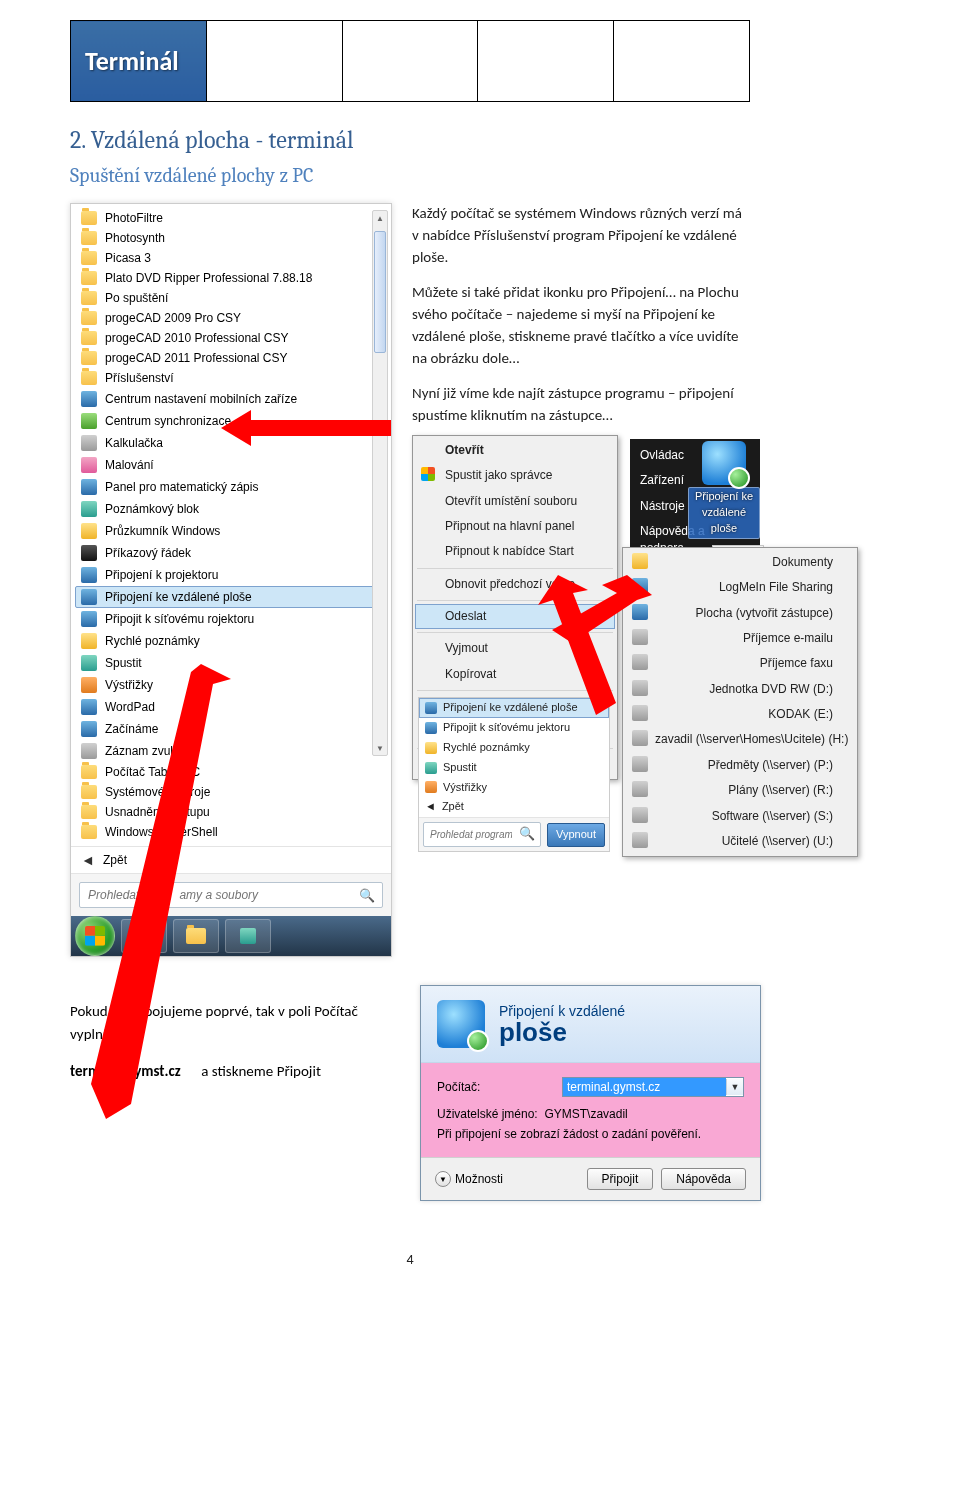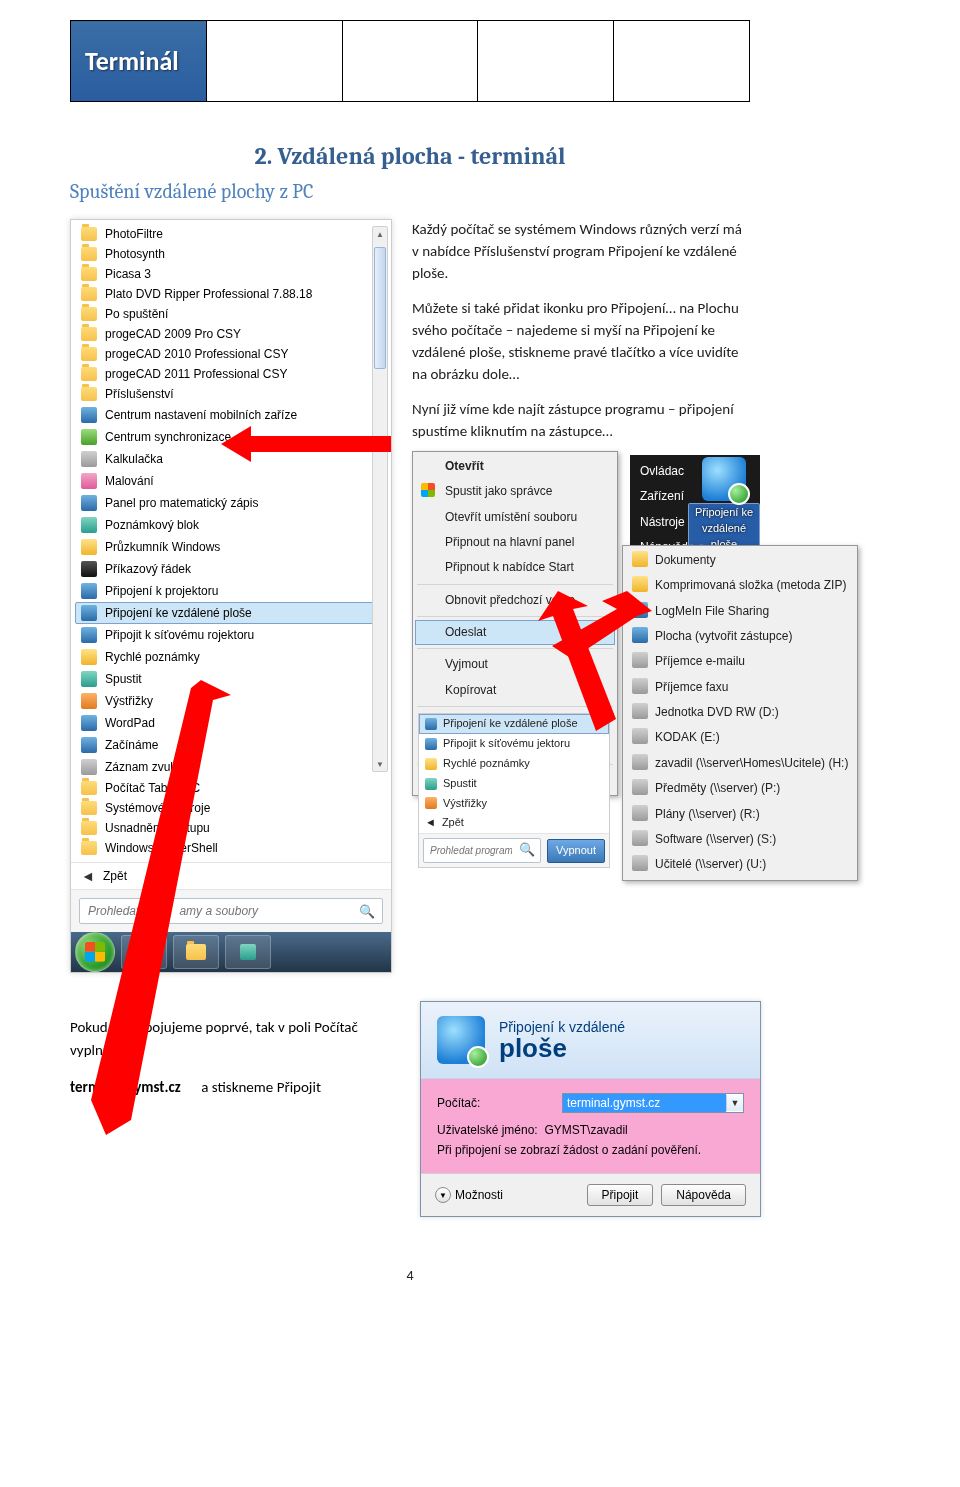--- a/index.html
+++ b/index.html
@@ -33,23 +33,22 @@
     text-shadow: 1px 1px 2px rgba(0,0,0,.5);
   }
   .header-cell-empty {
     width: 20%;
     background: #fff;
   }
   h2.section-title {
     font-family: Cambria, Georgia, serif;
     color: #365F91;
     font-size: 24px;
-    margin: 40px 0 10px 0;
-    font-weight: bold;
-    text-align: center;
+    margin: 24px 0 10px 0;
+    font-weight: normal;
   }
   h3.subsection-title {
     font-family: Cambria, Georgia, serif;
     color: #4F81BD;
     font-size: 20px;
     margin: 6px 0 16px 0;
     font-weight: normal;
   }
   .intro-row {
     display: flex;
@@ -739,23 +738,22 @@
             </div>
             <div class="mini-search-row">
               <div class="search-box">
                 <input placeholder="Prohledat programy a soubory" style="font-size: 10px;">
                 <span class="mag-icon">🔍</span>
               </div>
               <div class="vyp">Vypnout</div>
             </div>
           </div>
 
-        <div class="ctx-menu" style="left:210px;top:84px;width:230px;" id="sendto">
+        <div class="ctx-menu" style="left:210px;top:102px;width:230px;text-align:right;" id="sendto">
             <div class="ctx-item">Dokumenty<div class="ctx-iconcell app-icon yellow"></div></div>
-            <div class="ctx-item">Komprimovaná složka (metoda ZIP)<div class="ctx-iconcell app-icon yellow"></div></div>
             <div class="ctx-item">LogMeIn File Sharing<div class="ctx-iconcell app-icon blue"></div></div>
             <div class="ctx-item">Plocha (vytvořit zástupce)<div class="ctx-iconcell app-icon blue"></div></div>
             <div class="ctx-item">Příjemce e-mailu<div class="ctx-iconcell app-icon gray"></div></div>
             <div class="ctx-item">Příjemce faxu<div class="ctx-iconcell app-icon gray"></div></div>
             <div class="ctx-item">Jednotka DVD RW (D:)<div class="ctx-iconcell app-icon gray"></div></div>
             <div class="ctx-item">KODAK (E:)<div class="ctx-iconcell app-icon gray"></div></div>
             <div class="ctx-item">zavadil (\\server\Homes\Ucitele) (H:)<div class="ctx-iconcell app-icon gray"></div></div>
             <div class="ctx-item">Předměty (\\server) (P:)<div class="ctx-iconcell app-icon gray"></div></div>
             <div class="ctx-item">Plány (\\server) (R:)<div class="ctx-iconcell app-icon gray"></div></div>
             <div class="ctx-item">Software (\\server) (S:)<div class="ctx-iconcell app-icon gray"></div></div>

